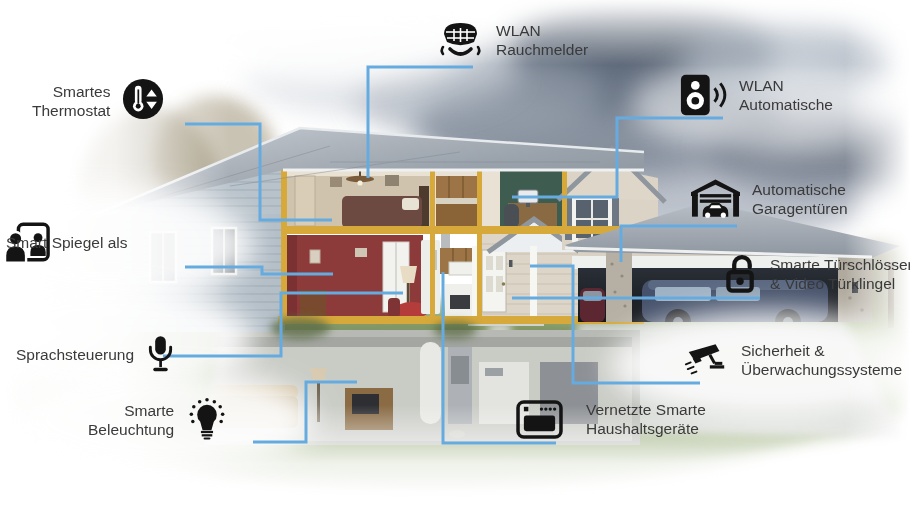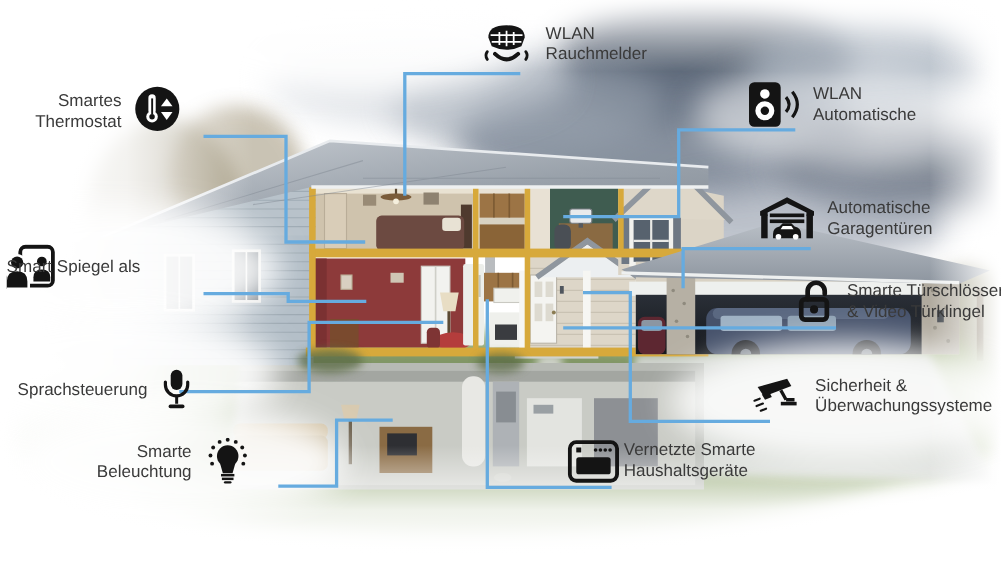--- a/index.html
+++ b/index.html
@@ -461,21 +461,21 @@
         <circle cx="7.5" cy="9" r="1.8"></circle>
           <circle cx="34.5" cy="9" r="1.8"></circle>
         <circle cx="5" cy="16.5" r="1.8"></circle>
           <circle cx="37" cy="16.5" r="1.8"></circle>
         <circle cx="6.5" cy="24" r="1.8"></circle>
           <circle cx="35.5" cy="24" r="1.8"></circle>
       </g>
     </svg>
   </div>
 
-  <div class="label" style="left:516px;top:396px;height:46px;gap:4px;">
+  <div class="label" style="left:516px;top:396px;height:46px;gap:23px;">
     <svg width="47" height="41" viewBox="0 0 48 42">
       <rect x="2" y="3" width="44" height="36" rx="6" fill="none" stroke="#141414" stroke-width="3.6"></rect>
       <rect class="ic" x="8" y="8" width="4.6" height="4.6"></rect>
       <g fill="#141414">
         <circle cx="26" cy="10.3" r="1.7"></circle>
           <circle cx="30.5" cy="10.3" r="1.7"></circle>
         <circle cx="35" cy="10.3" r="1.7"></circle>
           <circle cx="39.5" cy="10.3" r="1.7"></circle>
       </g>
       <rect class="ic" x="8" y="17" width="32" height="16" rx="2.5"></rect>

